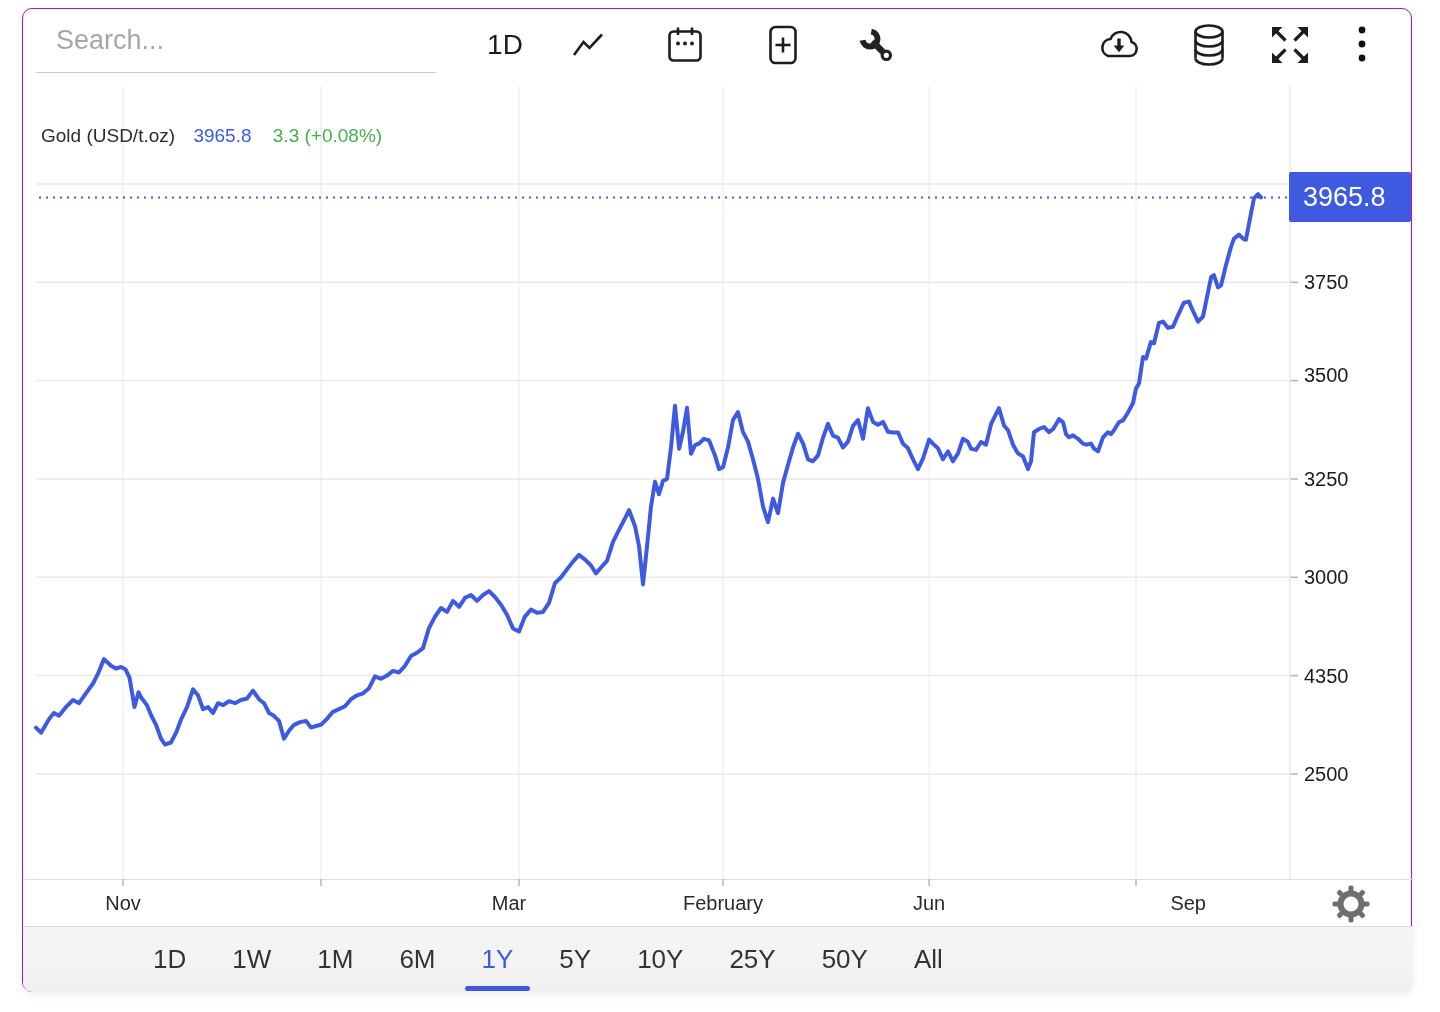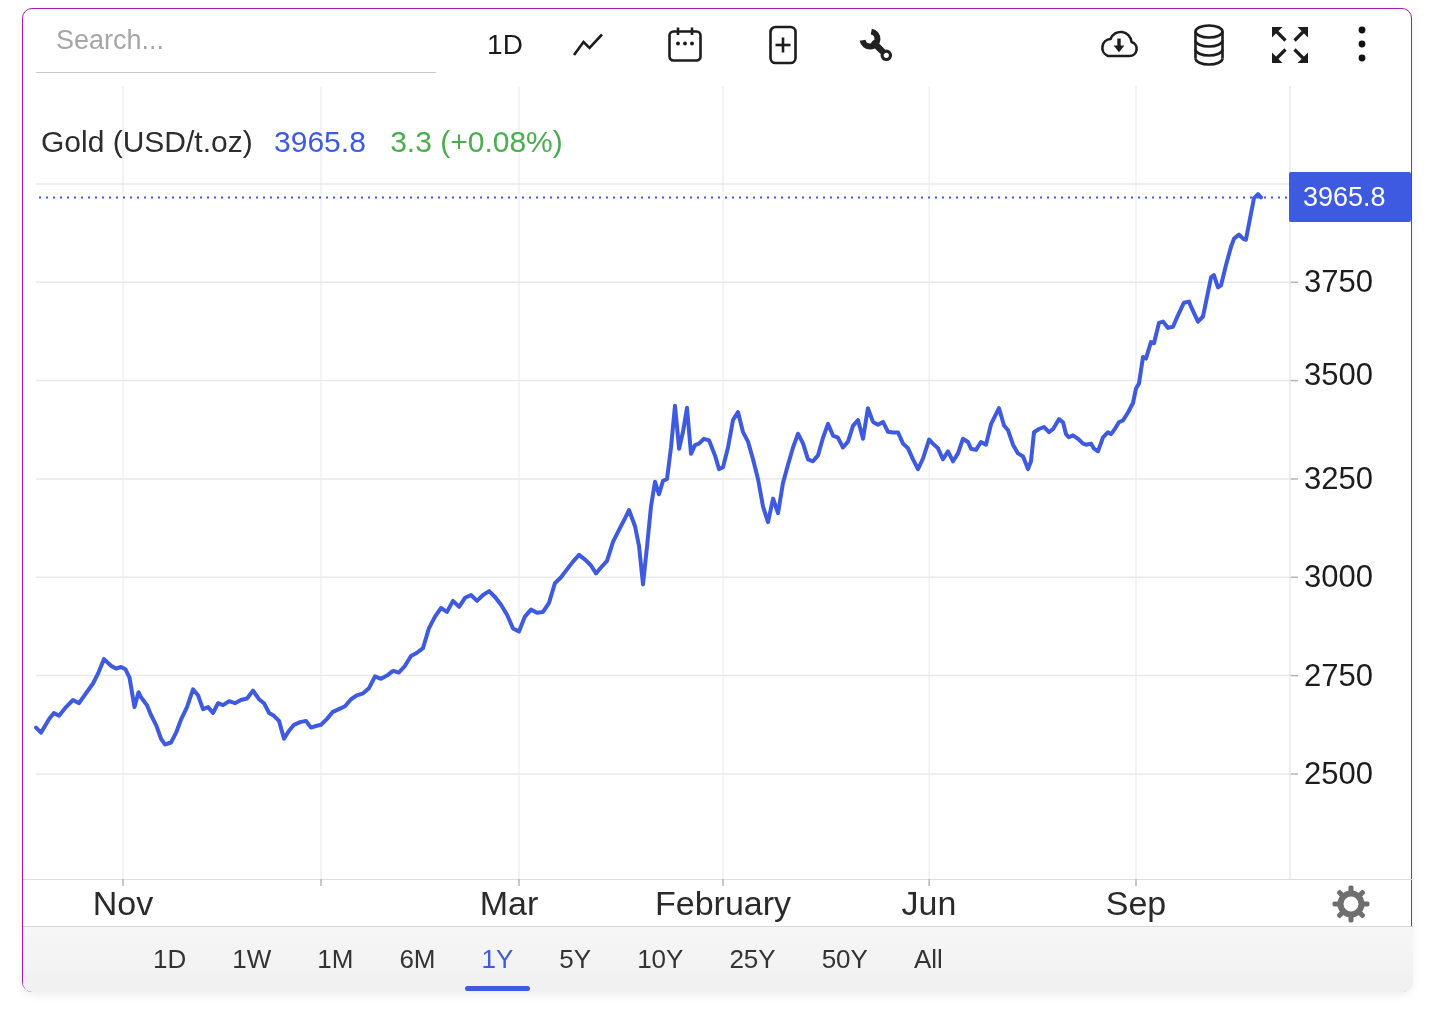--- a/index.html
+++ b/index.html
@@ -12,30 +12,30 @@
   .search-input{position:absolute;left:13px;top:4px;width:400px;height:60px;border:none;
                 border-bottom:1.5px solid #c9c9c9;outline:none;background:transparent;
                 font-family:"Liberation Sans",sans-serif;font-size:27px;color:#333;padding:0 0 4px 20px;}
   .search-input::placeholder{color:#a6a6a6;}
   .tb{position:absolute;top:0;height:72px;display:flex;align-items:center;justify-content:center;
       background:none;border:none;cursor:pointer;}
   .tb svg{display:block;}
   .interval{font-family:"Liberation Sans",sans-serif;font-size:28px;color:#1b1b1b;width:60px;left:452px;}
   .icon-stroke{fill:none;stroke:#1d1d1f;stroke-width:2.6;}
   
-  .legend{position:absolute;left:18px;top:116px;font-size:30px;color:#2d2d2d;z-index:3;white-space:nowrap;}
+  .legend{position:absolute;left:18px;top:116px;font-size:19px;color:#2d2d2d;z-index:3;white-space:nowrap;}
   .legend .price{color:var(--accent);margin-left:13px;}
   .legend .chg{color:var(--positive);margin-left:16px;}
   
   #chart-svg{position:absolute;left:13px;top:77px;overflow:visible;z-index:1;}
   #y-axis{position:absolute;left:1268px;top:77px;width:121px;height:793px;z-index:2;}
-  .ylab{position:absolute;left:13px;font-size:31px;color:#1c1c1c;line-height:30px;}
+  .ylab{position:absolute;left:13px;font-size:20px;color:#1c1c1c;line-height:30px;}
   #x-axis{position:absolute;left:13px;top:870px;width:1255px;height:47px;z-index:2;}
   .xlab{position:absolute;top:0;width:140px;margin-left:-70px;text-align:center;
-        line-height:49px;font-size:34px;color:#2a2a2a;}
+        line-height:49px;font-size:20px;color:#2a2a2a;}
   .plot-bottom{position:absolute;left:0;top:870px;width:1390px;border-top:1.5px solid #dedede;}
   .price-badge{position:absolute;left:1266px;top:163px;width:122px;height:50px;background:var(--accent);
                color:#fff;font-size:27px;line-height:50px;padding-left:14px;border-radius:2px;z-index:5;}
   
   .gear-btn{position:absolute;left:1308px;top:876px;width:40px;height:40px;background:none;border:none;
             cursor:pointer;display:flex;align-items:center;justify-content:center;z-index:3;}
   
   .rangebar{position:absolute;left:0;top:917px;width:1390px;height:66px;background:linear-gradient(#f6f6f6,#f0f0f0);
             border-top:1px solid #d8d8d8;border-radius:0 0 9px 9px;display:flex;align-items:center;
             padding-left:130px;gap:46px;z-index:2;}
@@ -179,34 +179,34 @@
       <line x1="0" y1="196.3" x2="1254" y2="196.3" stroke="#e9e9e9" stroke-width="1.5"></line>
       <line x1="1254" y1="196.3" x2="1262" y2="196.3" stroke="#b5b5b5" stroke-width="1.5"></line>
       <line x1="0" y1="97.9" x2="1254" y2="97.9" stroke="#e9e9e9" stroke-width="1.5"></line>
       <line x1="1254" y1="97.9" x2="1262" y2="97.9" stroke="#b5b5b5" stroke-width="1.5"></line>
       <line x1="1254" y1="0" x2="1254" y2="793" stroke="#e9e9e9" stroke-width="1.5"></line>
       <line x1="3" y1="111.4" x2="1260" y2="111.4" stroke="#3d5ae0" stroke-width="2" stroke-dasharray="2 5"></line>
       <polyline fill="none" stroke="#3d5ae0" stroke-width="4" stroke-linejoin="round" stroke-linecap="round" points="0.0,641.6 5.0,646.7 13.1,632.9 17.9,627.0 23.0,629.8 30.0,621.1 37.0,614.0 43.0,617.2 49.9,607.3 57.0,597.5 62.0,587.7 68.0,573.1 75.0,579.8 79.9,582.6 85.0,581.0 89.5,583.3 93.5,591.6 98.5,621.1 102.5,606.2 105.0,611.3 110.9,619.1 115.0,629.0 120.0,638.8 125.0,652.6 129.0,658.5 135.0,656.5 140.1,646.7 145.0,633.7 151.0,621.1 157.0,603.4 162.0,609.3 167.0,623.1 172.1,621.1 177.0,627.0 182.0,617.2 187.0,619.1 193.0,615.2 199.0,617.2 204.9,614.0 211.0,612.5 217.0,604.6 223.0,613.2 228.0,617.2 233.1,627.0 237.9,629.8 243.0,634.9 248.0,652.6 253.0,644.7 258.0,638.8 264.1,636.1 270.0,634.9 275.0,641.6 280.0,640.0 285.0,638.8 291.0,632.9 296.9,625.8 303.0,623.1 309.0,620.3 315.0,613.2 321.0,609.3 327.1,607.3 333.0,602.2 339.0,590.4 345.0,592.8 351.0,589.6 357.0,584.9 362.9,586.5 369.0,579.8 375.0,570.0 381.0,566.8 387.0,562.1 392.9,542.4 399.0,530.6 405.0,522.0 411.0,525.9 417.0,514.9 423.1,520.8 429.0,511.8 435.0,509.0 441.0,514.9 447.0,509.0 453.1,505.1 459.0,511.0 465.0,518.8 471.0,528.7 477.0,542.4 483.0,545.6 488.9,530.6 495.0,523.6 501.0,526.7 507.0,525.9 513.0,516.9 518.9,497.2 525.0,491.3 531.0,483.4 537.0,475.6 543.0,468.9 549.1,473.6 555.0,479.5 560.0,487.4 565.0,481.5 571.0,474.8 577.0,455.9 582.9,444.1 589.0,432.3 593.0,424.0 599.0,440.2 603.0,459.8 607.0,498.4 611.1,459.8 615.0,420.5 619.0,395.7 623.0,408.3 627.0,394.9 631.0,393.0 635.0,361.5 639.0,319.8 643.1,362.7 647.0,345.8 651.0,321.8 655.0,367.8 659.0,359.1 663.0,357.6 668.0,352.8 673.1,354.4 679.0,369.4 683.0,383.1 687.0,381.2 692.0,361.5 697.0,334.0 702.0,326.1 706.9,345.8 712.0,355.6 717.0,373.3 722.0,393.0 727.0,420.5 732.0,436.2 737.1,412.6 742.0,427.2 747.0,396.9 752.0,378.8 757.0,361.5 762.0,347.7 767.1,357.6 772.0,373.3 777.0,375.3 782.0,369.4 787.0,351.7 792.0,337.9 797.1,349.7 801.9,351.7 807.0,361.5 812.0,355.6 817.0,339.9 822.0,334.0 827.0,352.8 831.9,322.2 837.0,335.9 842.0,338.7 847.0,335.9 852.0,345.8 857.0,346.5 862.1,346.5 867.0,357.6 872.0,362.3 877.0,373.3 882.0,383.1 887.0,372.5 893.1,353.6 896.9,357.6 902.0,362.3 907.0,373.3 912.0,365.4 917.0,375.3 922.0,367.4 926.9,352.8 932.0,356.0 935.0,362.7 940.0,363.9 945.0,356.0 950.0,358.7 955.1,337.9 963.0,322.2 968.0,339.5 972.0,344.2 977.0,358.7 982.0,367.4 987.1,370.5 992.0,383.1 995.0,375.3 998.0,346.2 1003.0,343.0 1008.0,341.0 1013.0,346.2 1017.1,343.0 1023.0,333.2 1027.0,336.3 1030.0,348.1 1033.0,351.3 1037.0,349.3 1042.0,352.8 1047.0,357.6 1050.1,358.7 1055.0,357.6 1058.0,362.7 1062.0,365.4 1067.0,351.3 1072.0,346.2 1075.0,348.1 1078.0,344.2 1082.9,336.3 1087.0,334.4 1092.0,326.5 1097.0,317.0 1100.0,302.5 1103.0,297.4 1107.0,271.0 1110.0,272.6 1114.9,256.1 1118.0,257.3 1123.0,236.8 1127.0,235.6 1132.0,241.9 1137.0,240.7 1140.0,233.7 1147.9,216.7 1153.0,215.6 1155.0,220.7 1162.0,235.6 1167.0,230.5 1175.1,191.2 1177.9,189.2 1182.0,201.4 1185.0,199.4 1190.0,179.0 1195.0,160.9 1198.0,152.6 1203.0,148.7 1207.1,152.6 1209.9,153.8 1215.0,127.4 1218.0,112.1 1222.0,108.2 1225.0,111.4"></polyline>
     </svg>
   <div id="y-axis">
       <div class="ylab" style="top: 672.975px;">2500</div>
-      <div class="ylab" style="top: 574.636px;">2750</div>
+      <div class="ylab" style="top: 574.636px;">4350</div>
       <div class="ylab" style="top: 476.298px;">3000</div>
       <div class="ylab" style="top: 377.96px;">3250</div>
       <div class="ylab" style="top: 274px;">3500</div>
       <div class="ylab" style="top: 181.283px;">3750</div>
       <div class="ylab" style="top: 82.9449px;">4000</div>
     </div>
   <div class="plot-bottom"></div>
   <div id="x-axis">
       <div class="xlab" style="left: 87px;">Nov</div>
       <div class="xlab" style="left: 473px;">Mar</div>
       <div class="xlab" style="left: 687px;">February</div>
       <div class="xlab" style="left: 893px;">Jun</div>
-      <div class="xlab" style="left: 1100px;">Sep</div>
+      <div class="xlab" style="left: 1100px; text-align: right;">Sep</div>
     </div>
   <div class="price-badge" style="top: 163px;">3965.8</div>
 
   <button class="gear-btn">
     <span>
       <svg width="38" height="38" viewBox="0 0 38 38">
         <g fill="#6f6f6f">
           <rect x="16.5" y="0.5" width="5" height="7.5" rx="1.8"></rect>
           <rect x="16.5" y="0.5" width="5" height="7.5" rx="1.8" transform="rotate(45 19 19)"></rect>
           <rect x="16.5" y="0.5" width="5" height="7.5" rx="1.8" transform="rotate(90 19 19)"></rect>

